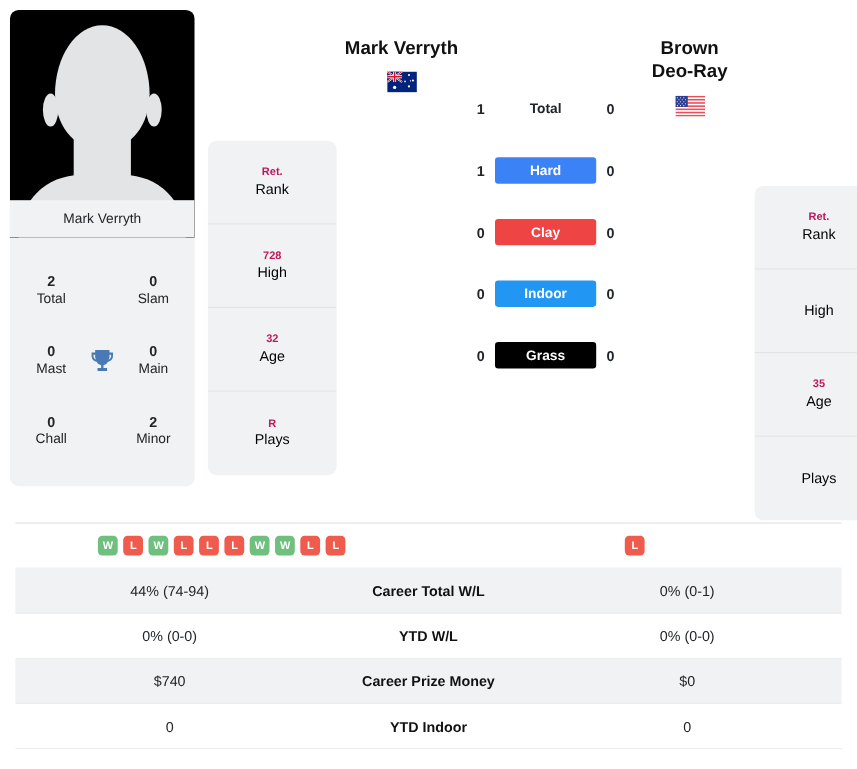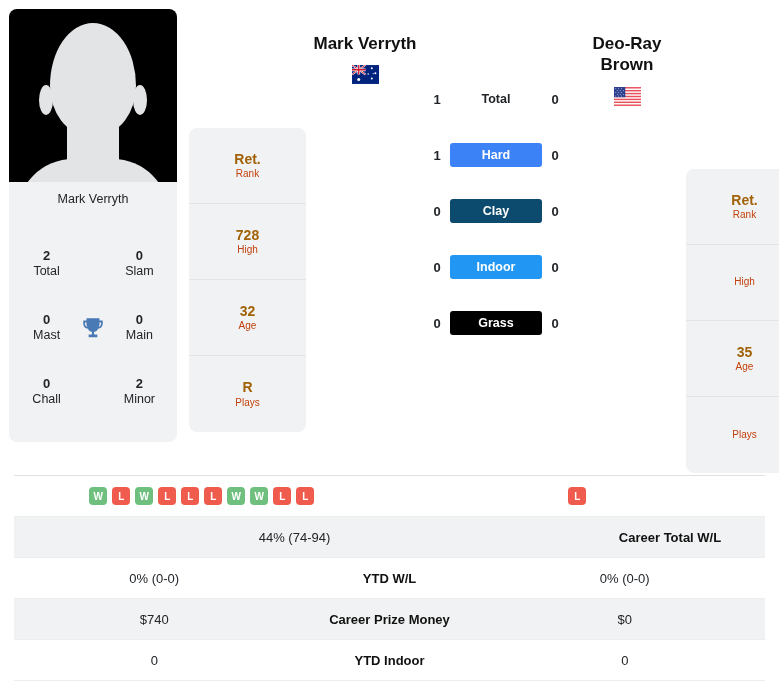--- a/index.html
+++ b/index.html
@@ -123,27 +123,27 @@
     height: 76px;
     display: flex;
     flex-direction: column;
     align-items: center;
     justify-content: center;
     border-bottom: 1px solid #e3e4e6;
     line-height: 1.25;
   }
   .rank-seg:last-child { border-bottom: none; }
   .rank-seg .num {
-    font-size: 14px;
-    font-weight: bold;
-    color: #a16207;
+    font-size: 10px;
+    font-weight: bold;
+    color: #be185d;
   }
   .rank-seg .lbl {
-    font-size: 10px;
-    color: #c2410c;
+    font-size: 13px;
+    color: #000000;
   }
 
   
   .head-col {
     flex: 0 0 118px;
     text-align: center;
     padding-top: 24px;
   }
   .head-col.leftname  { flex: 0 0 118px; }
   .pname {
@@ -339,38 +339,38 @@
       <div class="sbadge plain">Total</div>
       <div class="sscore">0</div>
     </div>
     <div class="srow">
       <div class="sscore">1</div>
       <div class="sbadge" style="background:#3b82f6">Hard</div>
       <div class="sscore">0</div>
     </div>
     <div class="srow">
       <div class="sscore">0</div>
-      <div class="sbadge" style="background:#0c4a6e">Clay</div>
+      <div class="sbadge" style="background:#ef4444">Clay</div>
       <div class="sscore">0</div>
     </div>
     <div class="srow">
       <div class="sscore">0</div>
       <div class="sbadge" style="background:#2196f3">Indoor</div>
       <div class="sscore">0</div>
     </div>
     <div class="srow">
       <div class="sscore">0</div>
       <div class="sbadge" style="background:#000000">Grass</div>
       <div class="sscore">0</div>
     </div>
   </div>
 
   <div class="head-col">
+    <div class="pname">Brown</div>
     <div class="pname">Deo-Ray</div>
-    <div class="pname">Brown</div>
     <svg class="flag" viewBox="0 0 60 42">
       <rect width="60" height="42" fill="#ffffff"></rect>
       <g fill="#e8505b">
         <rect y="0" width="60" height="3.23"></rect>
         <rect y="6.46" width="60" height="3.23"></rect>
         <rect y="12.92" width="60" height="3.23"></rect>
         <rect y="19.38" width="60" height="3.23"></rect>
         <rect y="25.84" width="60" height="3.23"></rect>
         <rect y="32.30" width="60" height="3.23"></rect>
         <rect y="38.76" width="60" height="3.24"></rect>
@@ -437,20 +437,21 @@
     <div class="c-right">
       <div class="formwrap" id="right-form">
           <div class="fb" style="background: rgb(239, 91, 76);">L</div>
         </div>
     </div>
   </div>
 
   <div class="trow odd">
     <div class="c-left">44% (74-94)</div>
     <div class="c-mid">Career Total W/L</div>
+    <div class="c-right">0% (0-1)</div>
   </div>
 
   <div class="trow">
     <div class="c-left">0% (0-0)</div>
     <div class="c-mid">YTD W/L</div>
     <div class="c-right">0% (0-0)</div>
   </div>
 
   <div class="trow odd">
     <div class="c-left">$740</div>

